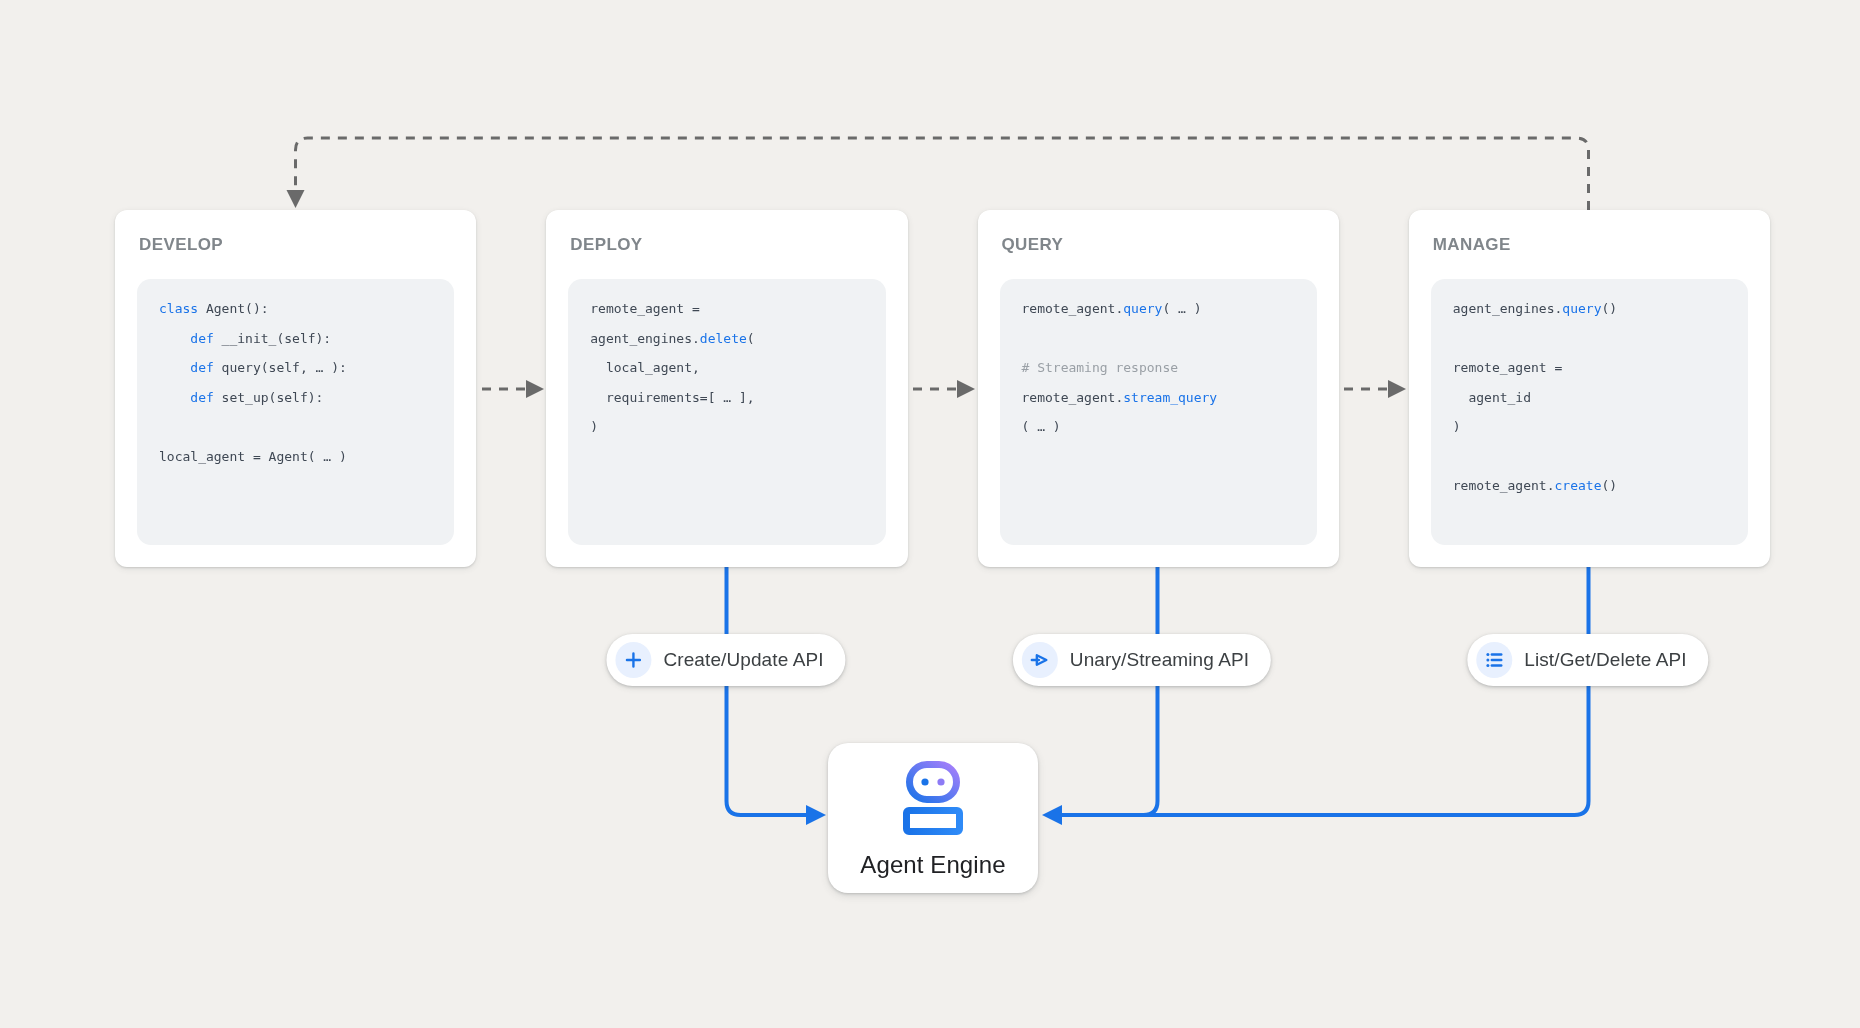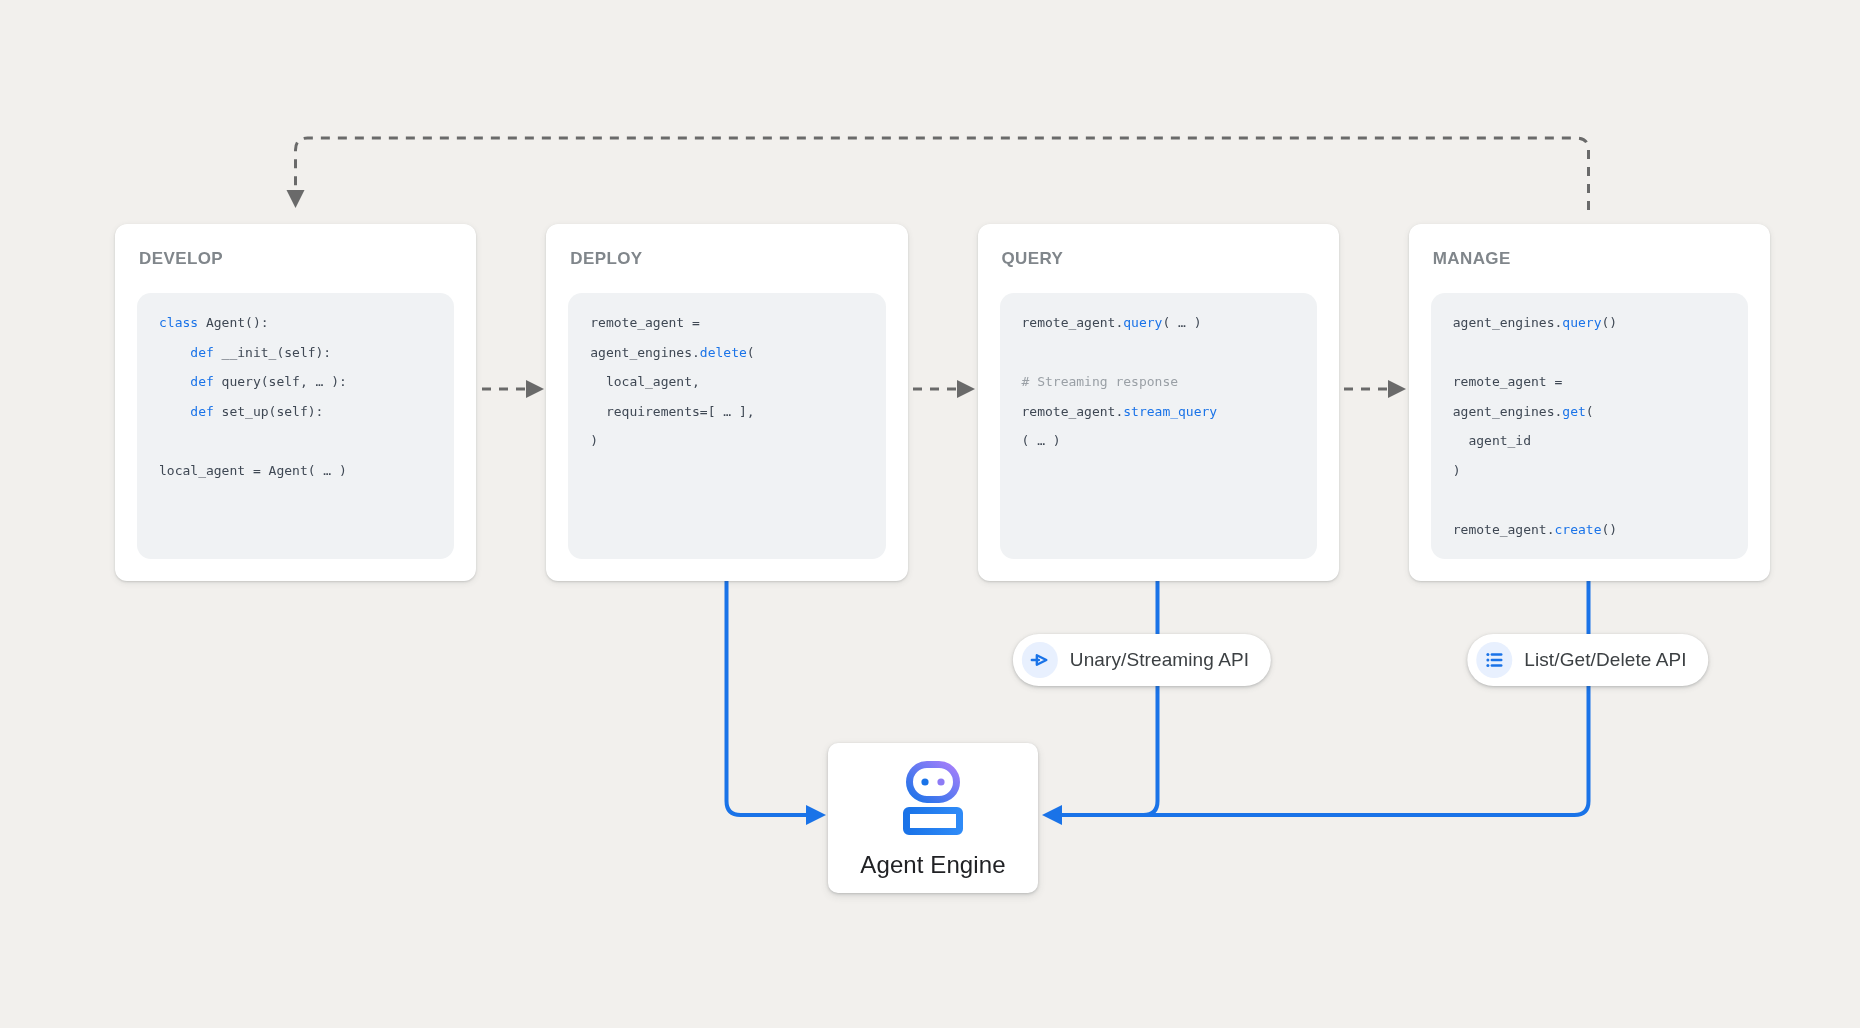--- a/index.html
+++ b/index.html
@@ -13,41 +13,41 @@
   .stage{position:absolute;inset:0;width:1860px;height:1028px;}
 
   
   svg.connectors{position:absolute;left:0;top:0;z-index:1;}
   .dash-line{fill:none;stroke:var(--dash);stroke-width:3;stroke-dasharray:9 8;}
   .dash-head{fill:var(--dash);stroke:none;}
   .blue-line{fill:none;stroke:var(--accent);stroke-width:4;}
   .blue-head{fill:var(--accent);stroke:none;}
 
   
-  .cards-row{position:absolute;left:115px;top:224px;width:1655px;height:357px;display:flex;gap:70px;z-index:2;}
+  .cards-row{position:absolute;left:115px;top:210px;width:1655px;height:357px;display:flex;gap:70px;z-index:2;}
   .card{flex:1 1 0;background:var(--card);border-radius:12px;box-shadow:0 1px 2px rgba(60,64,67,.18),0 2px 6px rgba(60,64,67,.10);padding:25px 22px 22px;display:flex;flex-direction:column;}
   .card-title{color:var(--title);font-size:17px;font-weight:700;letter-spacing:.4px;margin:0 2px 24px;}
   .code-block{background:var(--codebg);border-radius:14px;flex:1;padding:15px 22px;overflow:hidden;}
   .code-line{font-family:"DejaVu Sans Mono","Liberation Mono",monospace;font-size:13px;line-height:29.5px;white-space:pre;color:var(--code);}
   .tok-d{color:var(--code);}
   .tok-k{color:var(--accent);}
   .tok-c{color:var(--comment);}
 
   
   .pill{position:absolute;top:634px;height:52px;display:flex;align-items:center;gap:12px;background:#fff;border-radius:26px;padding:0 22px 0 9px;box-shadow:0 1px 3px rgba(60,64,67,.25),0 2px 6px rgba(60,64,67,.12);z-index:4;transform:translateX(-50%);}
   .pill-icon{width:36px;height:36px;border-radius:50%;background:var(--pill-icon-bg);display:flex;align-items:center;justify-content:center;flex:0 0 auto;}
   .pill-label{font-size:19px;color:#3c4043;font-weight:400;white-space:nowrap;letter-spacing:.1px;}
   .pill-1{left:726px;}
   .pill-2{left:1142px;}
   .pill-3{left:1588px;text-align:right;}
   .picon{stroke:var(--accent);fill:none;stroke-width:2.4;stroke-linecap:round;}
   .picon-fill{fill:var(--accent);stroke:none;}
 
   
-  .engine-box{position:absolute;left:828px;top:743px;width:210px;height:150px;background:#fff;border-radius:10px;box-shadow:0 1px 3px rgba(60,64,67,.25),0 3px 8px rgba(60,64,67,.12);display:flex;flex-direction:column;align-items:center;justify-content:center;gap:12px;z-index:3;padding-top:4px;}
+  .engine-box{position:absolute;left:828px;top:743px;width:210px;height:150px;background:#fff;border-radius:20px;box-shadow:0 1px 3px rgba(60,64,67,.25),0 3px 8px rgba(60,64,67,.12);display:flex;flex-direction:column;align-items:center;justify-content:center;gap:12px;z-index:3;padding-top:4px;}
   .engine-label{font-size:24px;color:var(--ink);font-weight:500;letter-spacing:.1px;}
 </style>
 </head>
 <body>
 
 <div class="stage">
 
   <svg class="connectors" width="1860" height="1028" viewBox="0 0 1860 1028">
 
     <path class="dash-line" d="M 1588.5 210 V 150 Q 1588.5 138 1576.5 138 H 307.5 Q 295.5 138 295.5 150 V 190"></path>
@@ -103,29 +103,36 @@
           <div class="code-line"><span class="tok-d">remote_agent.</span><span class="tok-k">stream_query</span></div>
           <div class="code-line"><span class="tok-d">( … )</span></div>
         </div>
     </div>
     <div class="card">
       <div class="card-title">MANAGE</div>
       <div class="code-block">
           <div class="code-line"><span class="tok-d">agent_engines.</span><span class="tok-k">query</span><span class="tok-d">()</span></div>
           <div class="code-line">&nbsp;</div>
           <div class="code-line"><span class="tok-d">remote_agent =</span></div>
-          <div class="code-line"><span class="tok-d">agent_engines.</span><span class="tok-k">get</span><span class="tok-d">(</span></div>
           <div class="code-line"><span class="tok-d">  agent_id</span></div>
           <div class="code-line"><span class="tok-d">)</span></div>
           <div class="code-line">&nbsp;</div>
           <div class="code-line"><span class="tok-d">remote_agent.</span><span class="tok-k">create</span><span class="tok-d">()</span></div>
         </div>
     </div>
   </div>
 
+  <div class="pill pill-1">
+    <span class="pill-icon">
+      <svg width="20" height="20" viewBox="0 0 20 20">
+          <path class="picon" d="M10 3.5 V16.5 M3.5 10 H16.5"></path>
+        </svg>
+    </span>
+    <span class="pill-label">Create/Update API</span>
+  </div>
 
   <div class="pill pill-2">
     <span class="pill-icon">
       <svg width="22" height="20" viewBox="0 0 22 20">
         <path class="picon" d="M8 5.2 L17.5 10 L8 14.8 Z" stroke-linejoin="round"></path>
         <path class="picon" d="M3 10 H10"></path>
       </svg>
     </span>
     <span class="pill-label">Unary/Streaming API</span>
   </div>

